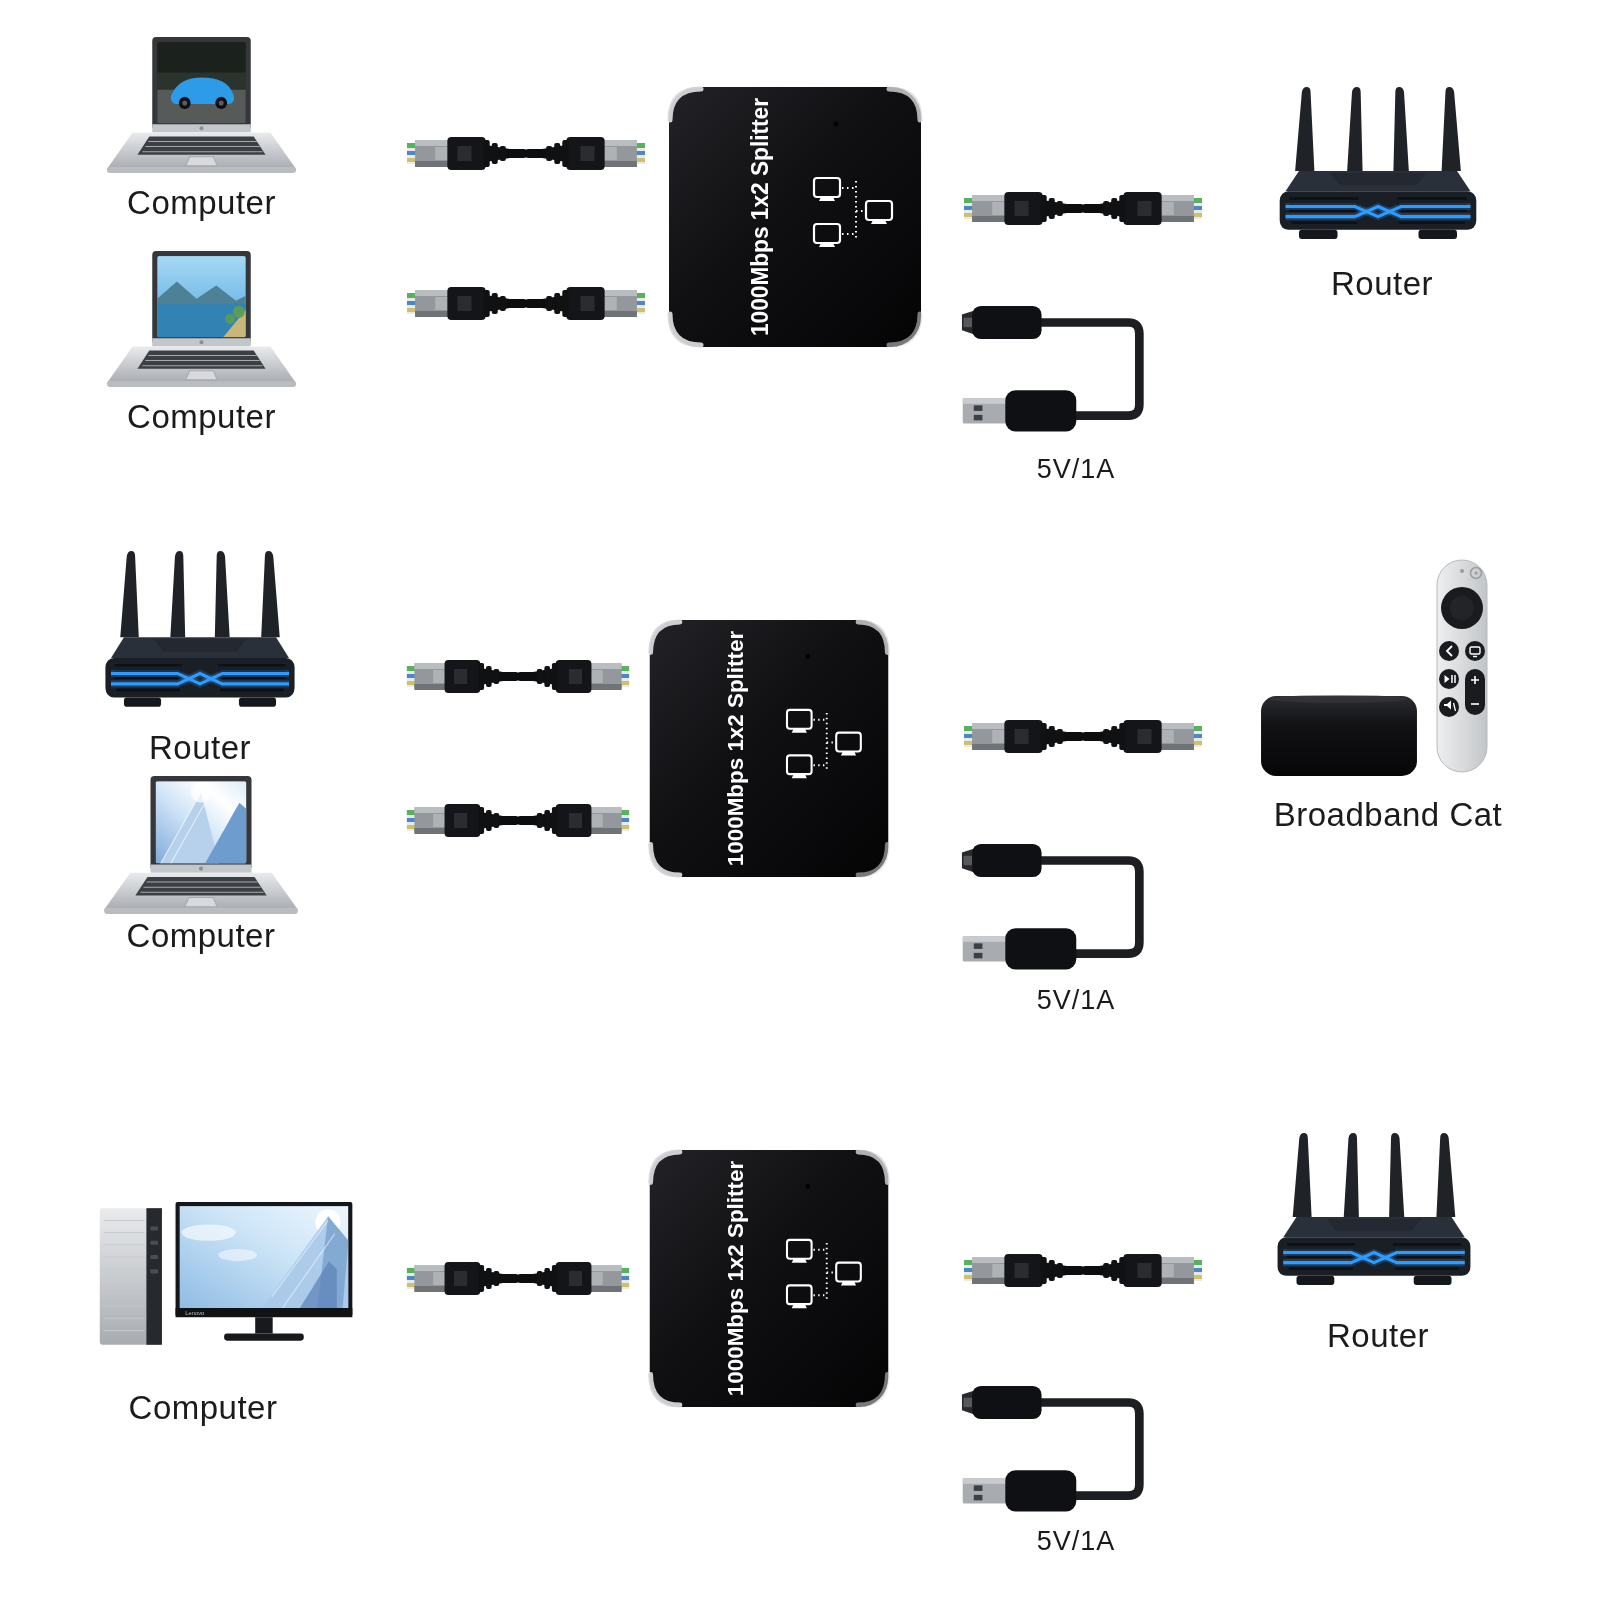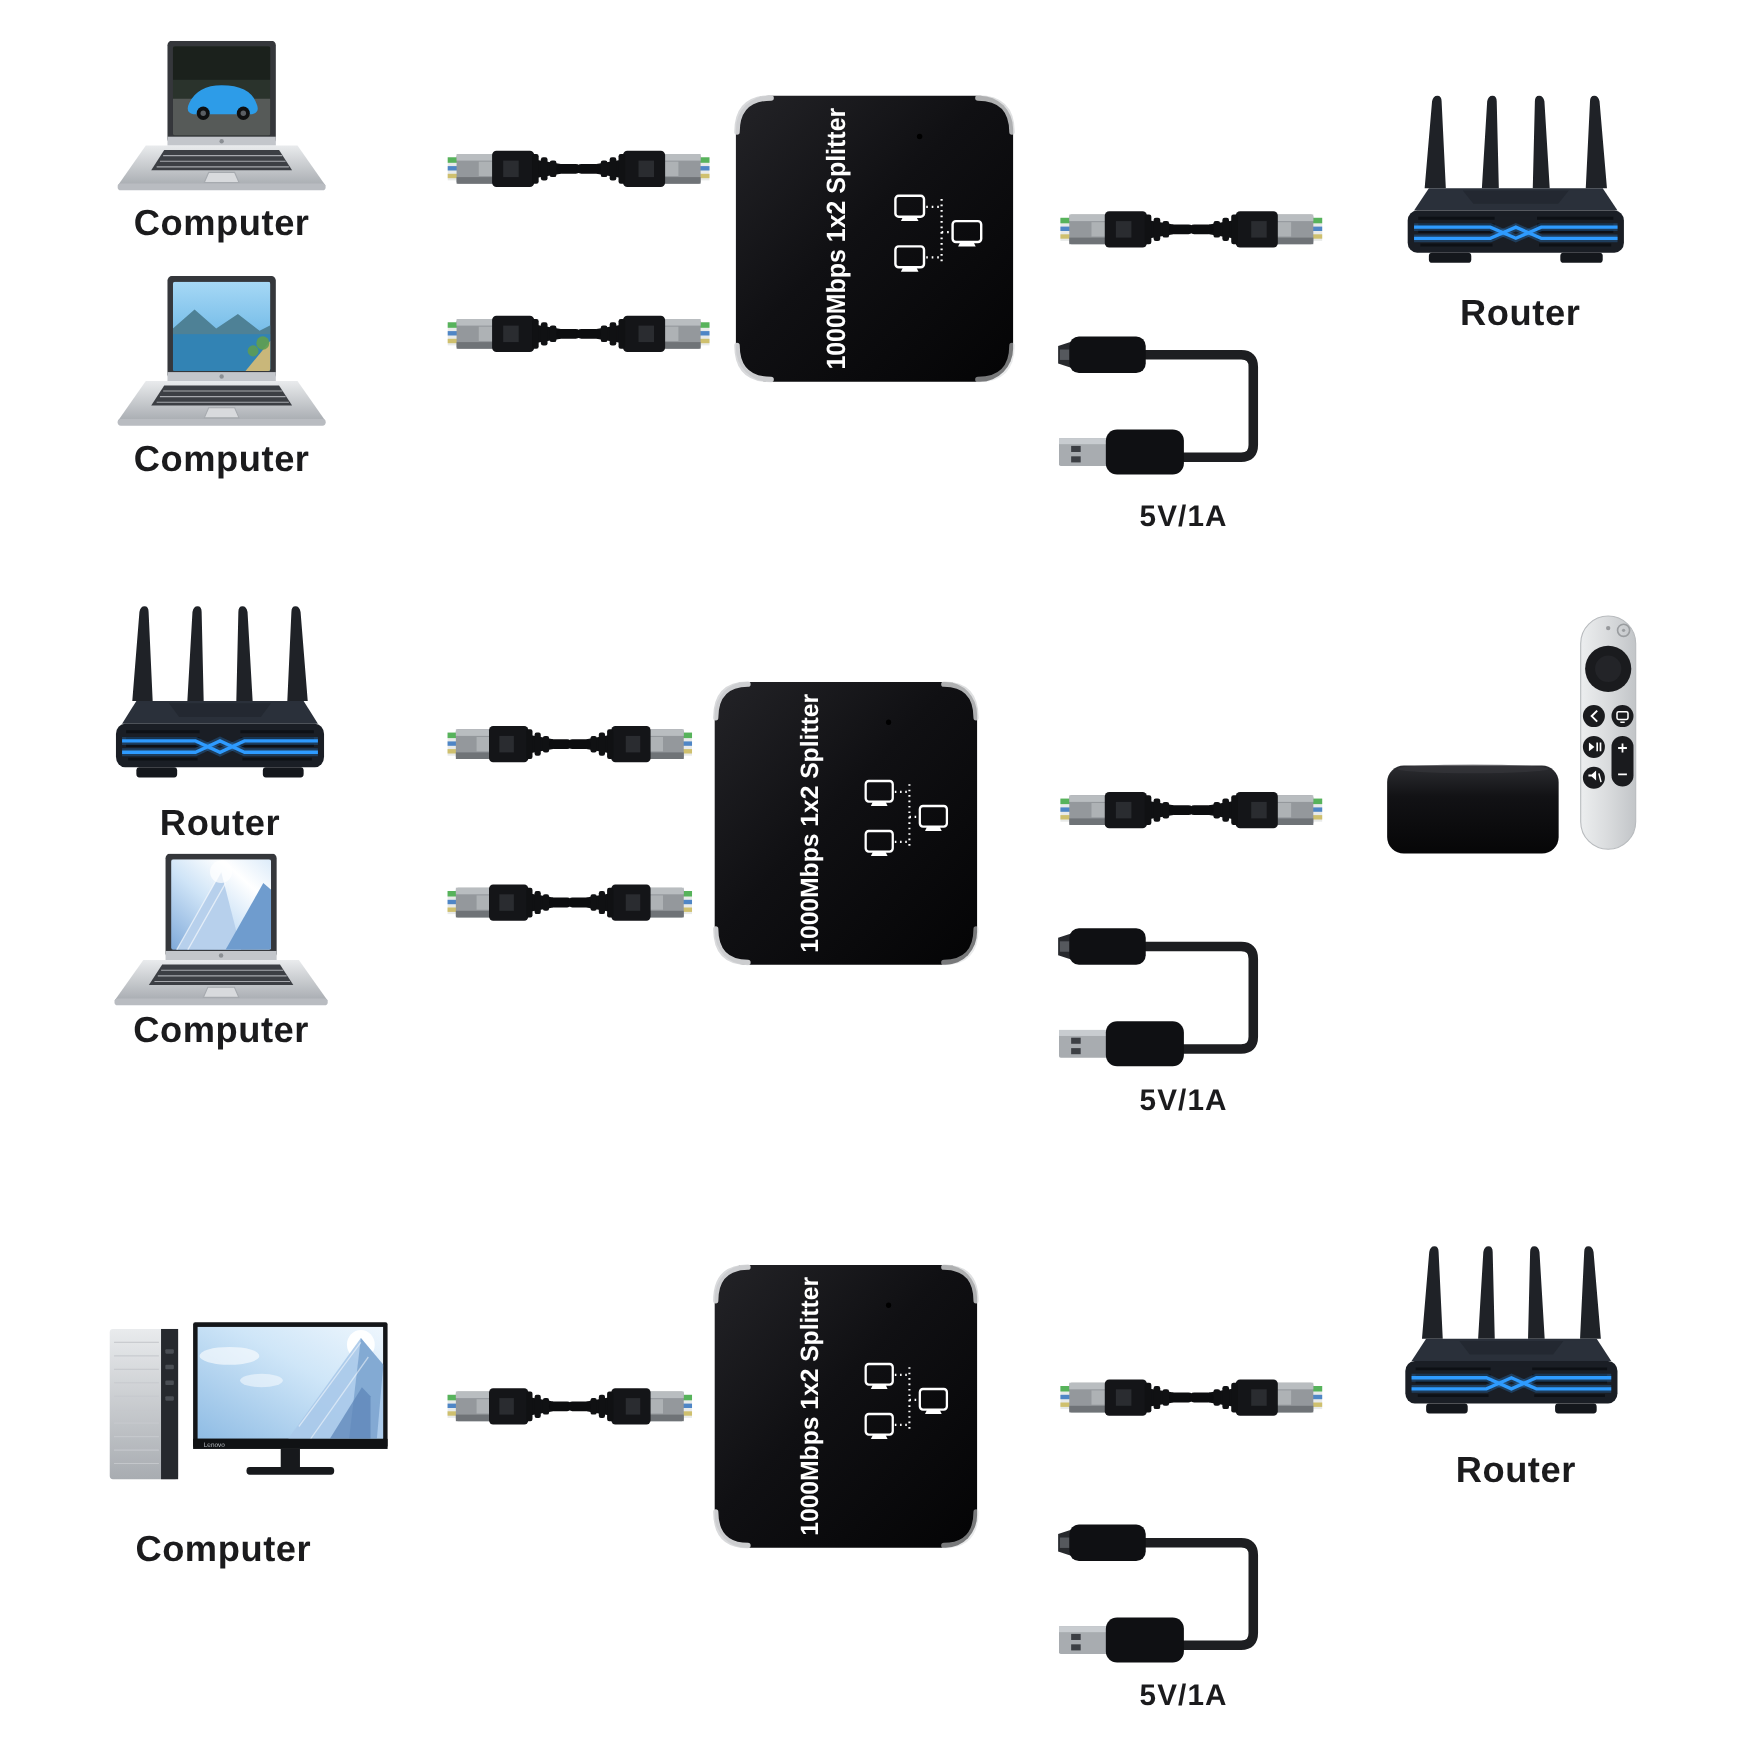--- a/index.html
+++ b/index.html
@@ -3,21 +3,21 @@
 <meta charset="utf-8">
 <style>
   html,body{margin:0;padding:0;background:#ffffff;}
   .canvas{
     position:relative;width:1600px;height:1600px;background:#ffffff;
     font-family:"Liberation Sans",sans-serif;overflow:hidden;
   }
   .el{position:absolute;}
   .el svg{width:100%;height:100%;display:block;}
   .lbl{
-    position:absolute;text-align:center;font-weight:700;font-size:33px;
+    position:absolute;text-align:center;font-weight:400;font-size:33px;
     color:#1b1b1d;letter-spacing:.5px;line-height:1.1;
   }
   .lbl.power{font-size:27px;letter-spacing:1px;}
   .defs-holder{position:absolute;width:0;height:0;overflow:hidden;}
 </style>
 </head>
 <body>
 
 <div class="canvas">
 
@@ -357,20 +357,21 @@
   <div class="el" style="left:1258px;top:680px;width:162px;height:100px">
     <svg viewBox="0 0 160 100" preserveAspectRatio="none">
         <use href="#sym-atv"></use>
       </svg>
   </div>
   <div class="el" style="left:1432px;top:558px;width:60px;height:216px">
     <svg viewBox="0 0 60 216" preserveAspectRatio="none">
         <use href="#sym-remote"></use>
       </svg>
   </div>
+  <div class="lbl" style="left:1238px;top:797px;width:300px">Broadband Cat</div>
 
   <div class="el" style="left:958px;top:836px;width:205px;height:150px">
     <svg viewBox="0 0 260 190" preserveAspectRatio="none">
         <use href="#sym-usb"></use>
       </svg>
   </div>
   <div class="lbl power" style="left:976px;top:986px;width:200px">5V/1A</div>
 
   <div class="el" style="left:92px;top:1200px;width:272px;height:158px">
     <svg viewBox="0 0 280 155" preserveAspectRatio="none">

